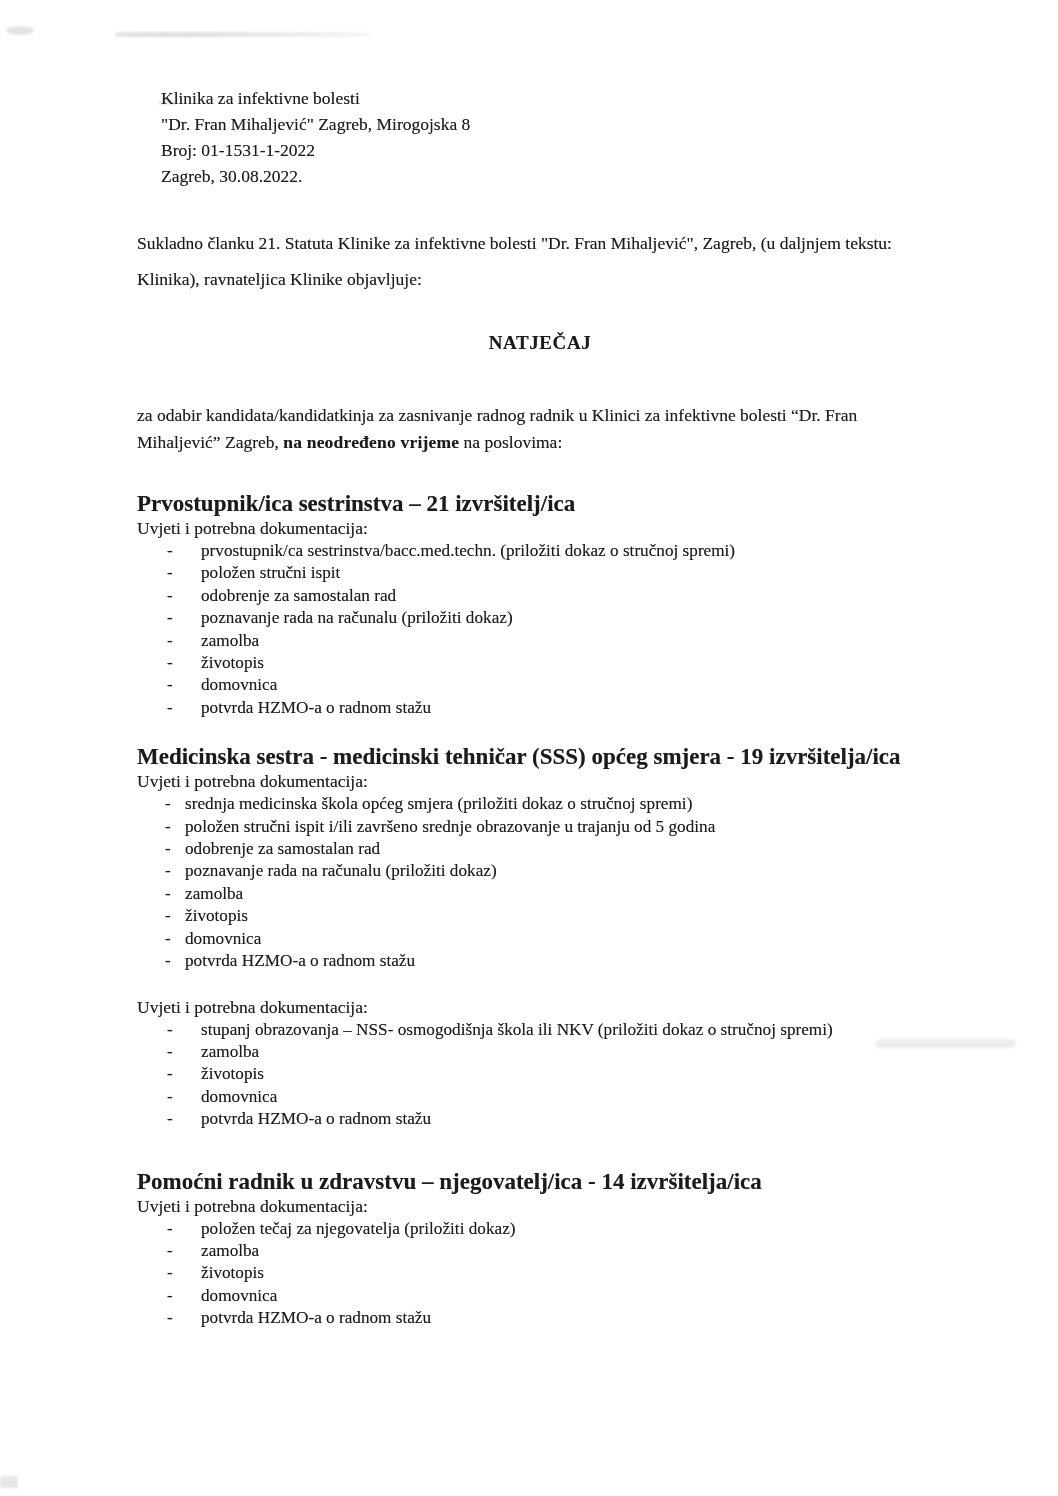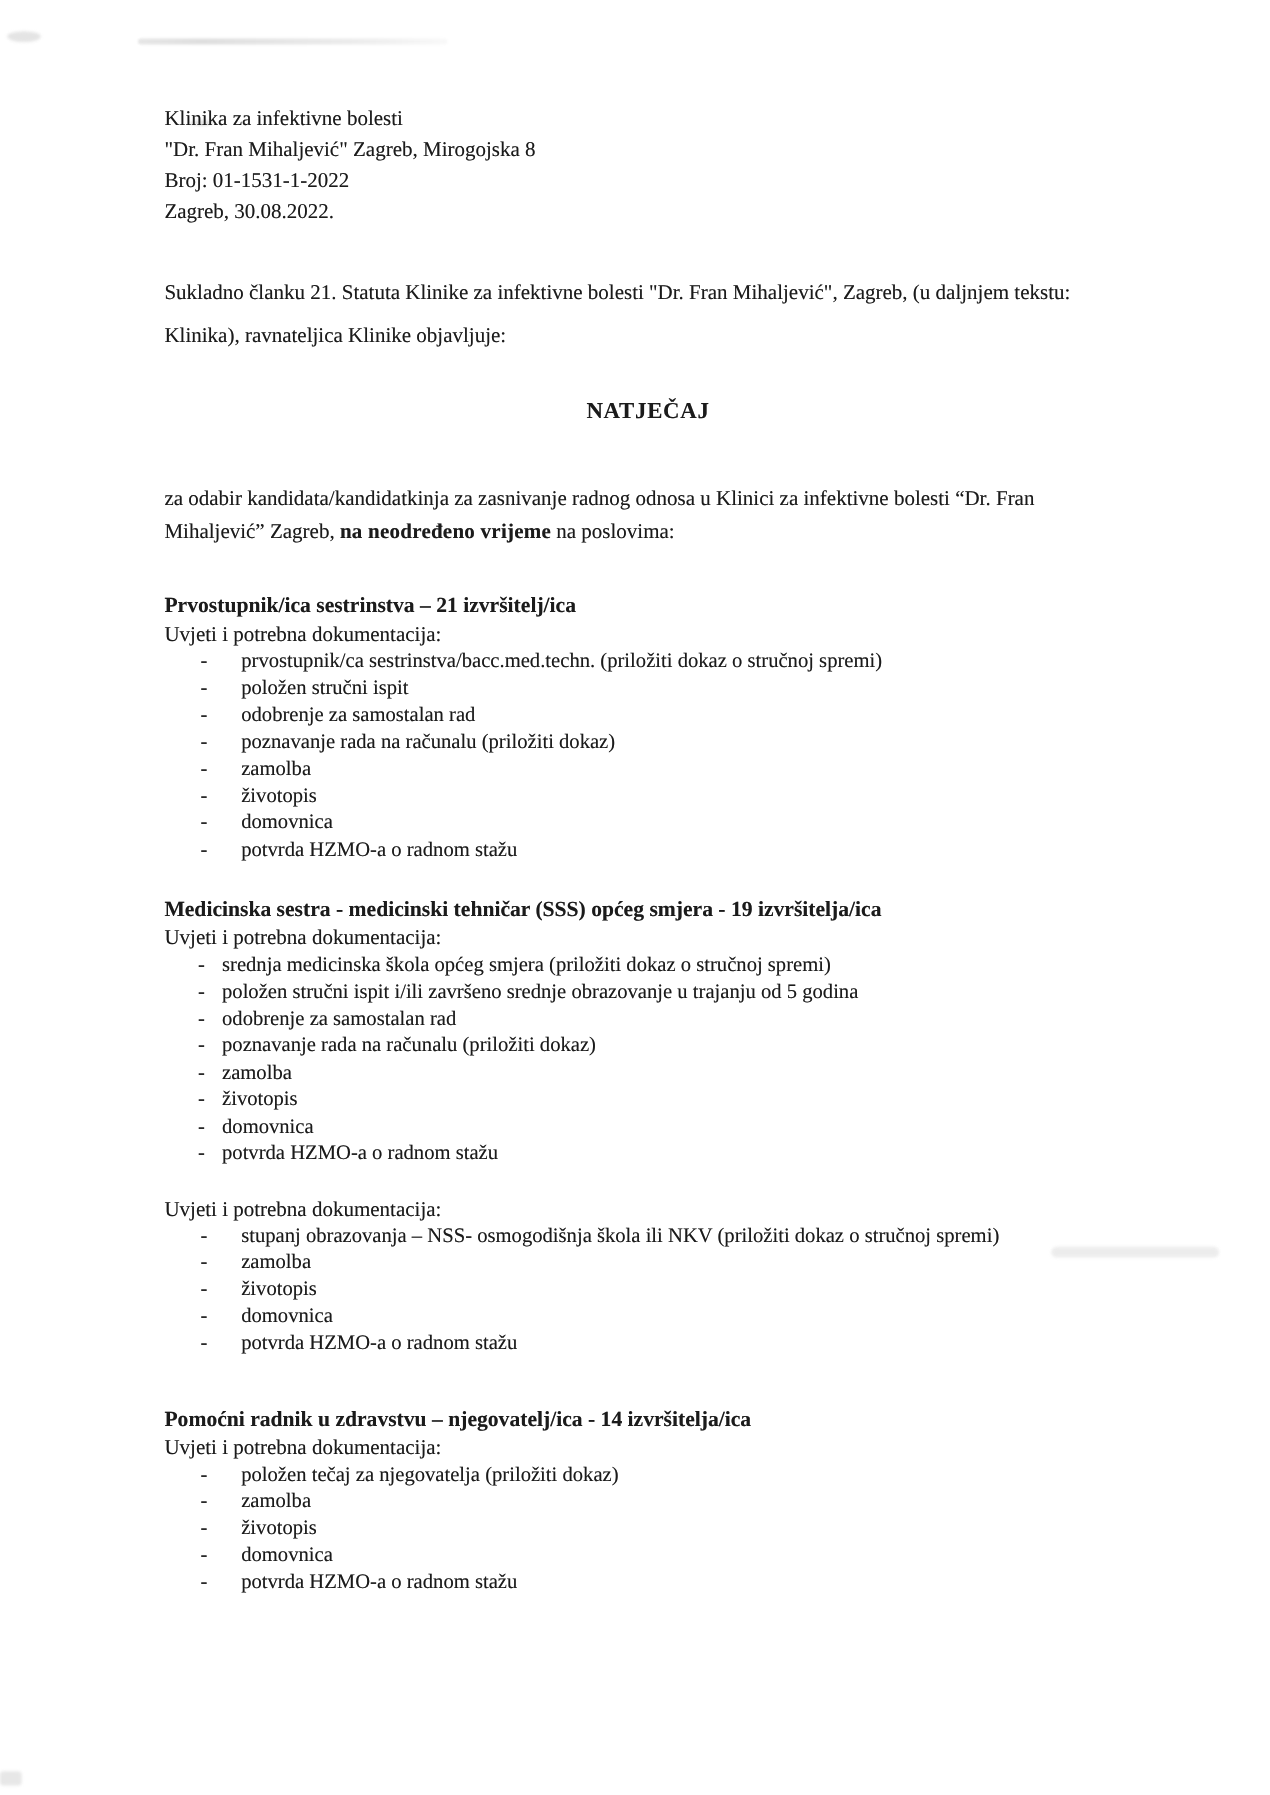--- a/index.html
+++ b/index.html
@@ -14,21 +14,21 @@
     text-shadow: 0 0 0.5px rgba(20,20,20,0.45); 
   }
   .doc {
     position: absolute;
     left: 137px;
     top: 85px;
     width: 806px;
     font-size: 17.5px;
   }
   .letterhead { line-height: 26px; }
-  .letterhead div { white-space: nowrap; }
+  .letterhead div { white-space: nowrap; margin-left: 24px; }
   .intro {
     margin: 36px 0 0 0;
     line-height: 36px;
   }
   .doc-title {
     margin: 34px 0 16px 0;
     font-size: 19px;
     font-weight: 700;
     text-align: center;
     letter-spacing: 0.6px;
@@ -38,21 +38,21 @@
     margin: 47px 0 0 0;
     line-height: 27px;
   }
   .subject b { letter-spacing: 0.2px; }
   .position { margin-top: 36px; }
   .position.p2 { margin-top: 26px; }
   .position.p3 { margin-top: 22px; }
   .position.p4 { margin-top: 39px; }
   .position h2 {
     margin: 0;
-    font-size: 18px;
+    font-size: 23px;
     font-weight: 700;
     line-height: 24px;
   }
   .uvjeti { line-height: 24px; }
   .reqs { margin: 0; }
   .req {
     display: flex;
     padding-left: 30px;
     line-height: 22.4px;
     font-size: 17.2px;
@@ -86,21 +86,21 @@
       <div>Klinika za infektivne bolesti</div>
       <div>"Dr. Fran Mihaljević" Zagreb, Mirogojska 8</div>
       <div>Broj: 01-1531-1-2022</div>
       <div>Zagreb, 30.08.2022.</div>
     </div>
 
     <p class="intro">Sukladno članku 21. Statuta Klinike za infektivne bolesti "Dr. Fran Mihaljević", Zagreb, (u daljnjem tekstu: Klinika), ravnateljica Klinike objavljuje:</p>
 
     <h1 class="doc-title">NATJEČAJ</h1>
 
-    <p class="subject"><span>za odabir kandidata/kandidatkinja za zasnivanje radnog odnosa u Klinici za infektivne bolesti “Dr. Fran Mihaljević” Zagreb, </span><b>na neodređeno vrijeme</b><span> na poslovima:</span></p>
+    <p class="subject"><span>za odabir kandidata/kandidatkinja za zasnivanje radnog radnik u Klinici za infektivne bolesti “Dr. Fran Mihaljević” Zagreb, </span><b>na neodređeno vrijeme</b><span> na poslovima:</span></p>
 
     <section class="position p1">
       <h2>Prvostupnik/ica sestrinstva – 21 izvršitelj/ica</h2>
       <div class="uvjeti">Uvjeti i potrebna dokumentacija:</div>
       <div class="reqs">
         <div class="req">
             <span class="dash">-</span>
             <span>prvostupnik/ca sestrinstva/bacc.med.techn. (priložiti dokaz o stručnoj spremi)</span>
           </div>
         <div class="req">

